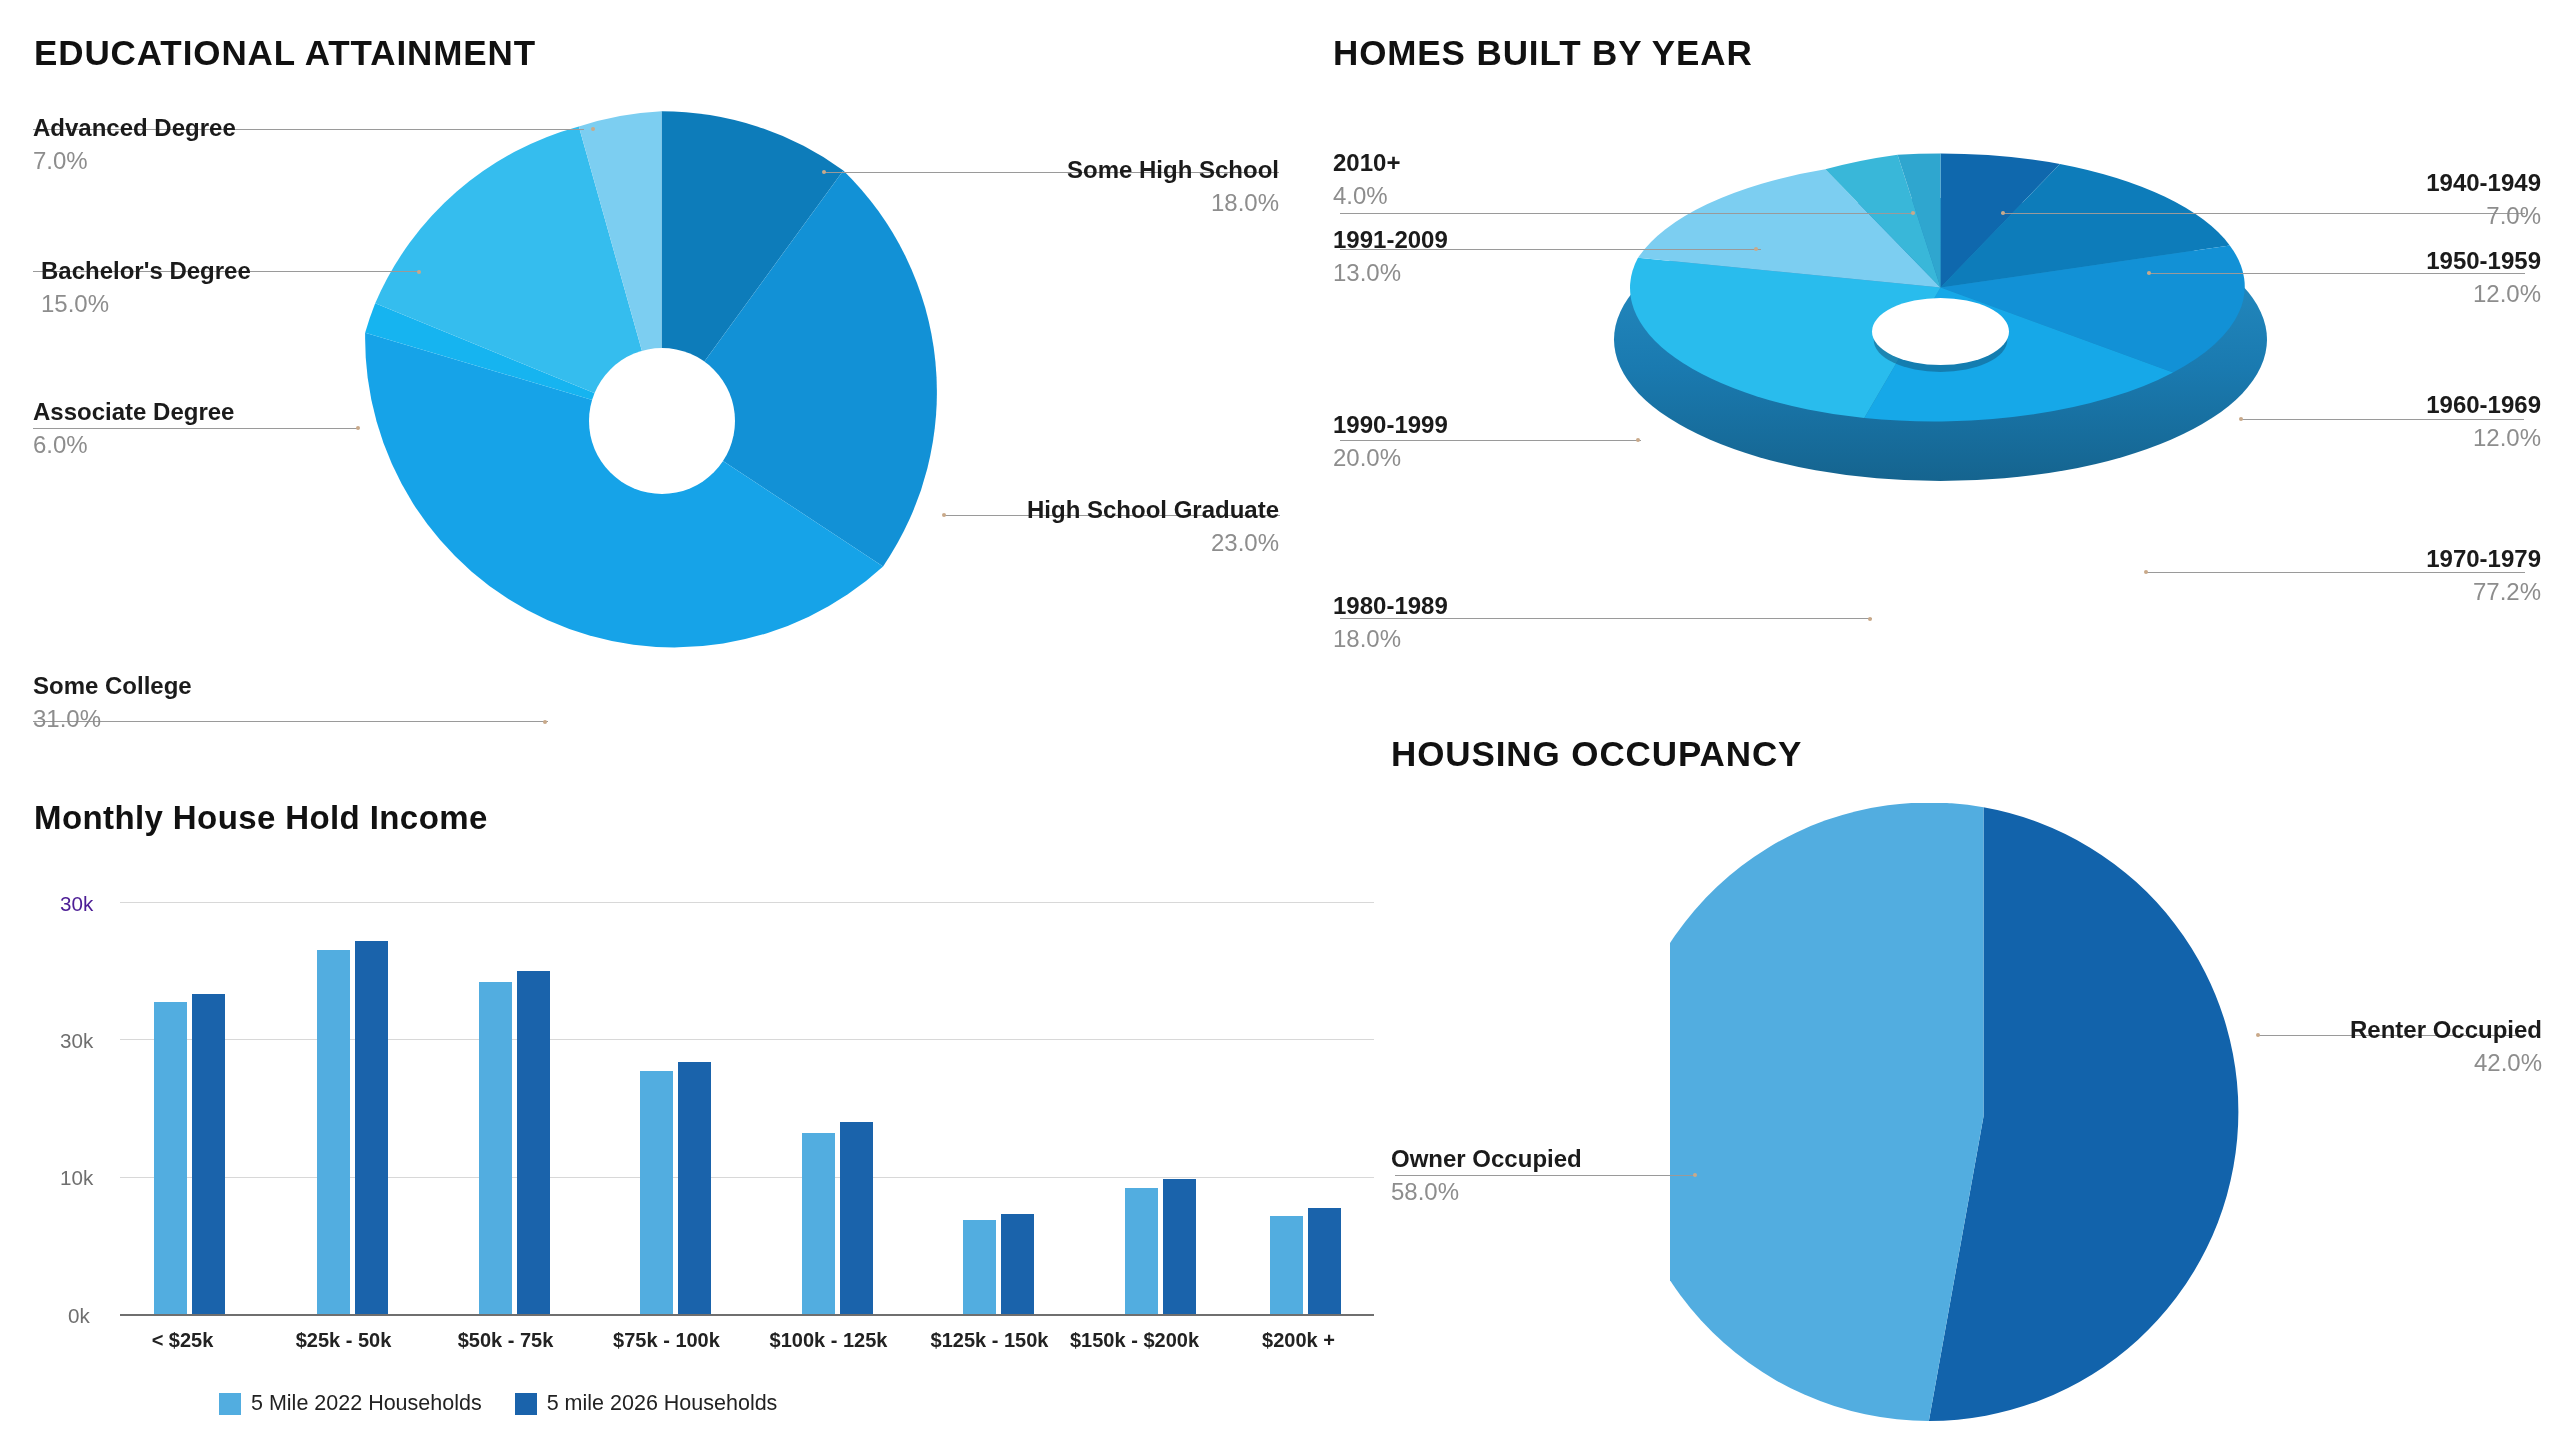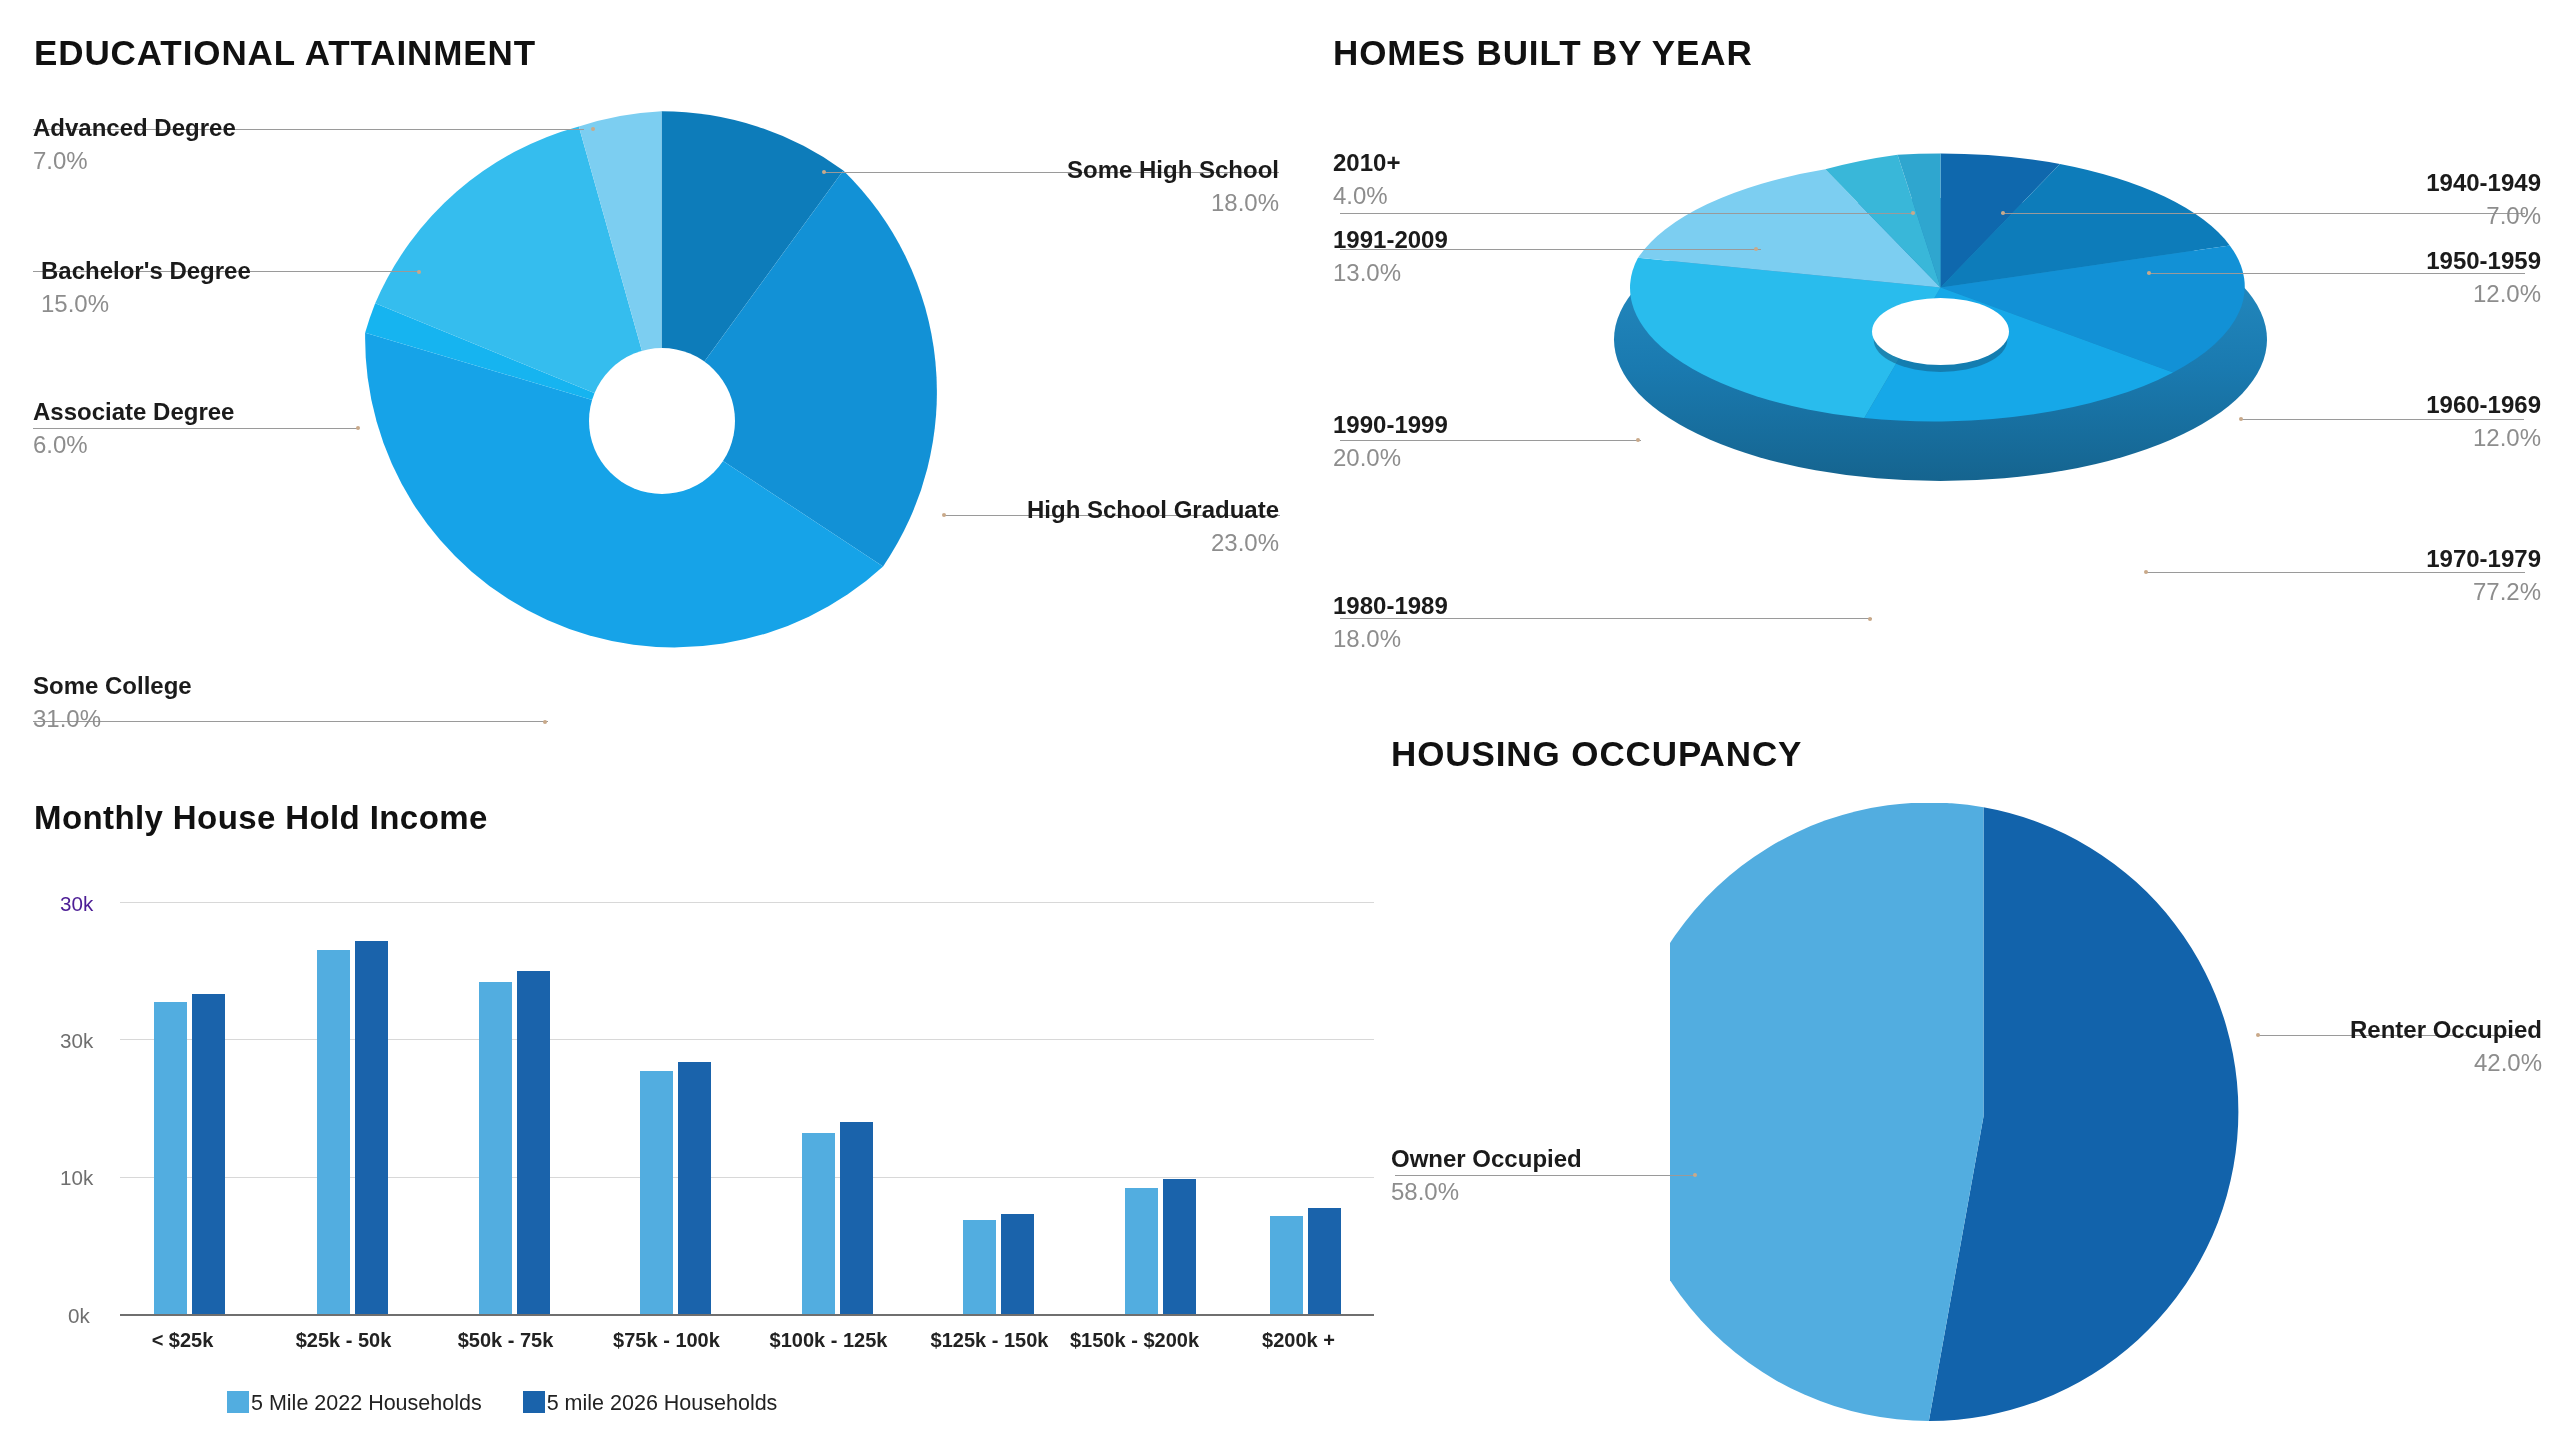--- a/index.html
+++ b/index.html
@@ -72,21 +72,21 @@
   .gridline{position:absolute;left:86px;right:17px;height:0.9px;background:#d8d8d8;}
   .axis-line{position:absolute;left:86px;right:17px;height:1.7px;background:#6f6f6f;}
   .bar-group{position:absolute;bottom:0;}
   .bar{position:absolute;bottom:0;width:33px;}
   .bar.a{background:#52ade0;left:0;}
   .bar.b{background:#1a63ab;left:38px;}
   .cat-lbl{
     position:absolute;font-size:20px;color:#222;text-align:center;width:163px;font-weight:bold;
   }
   .legend{position:absolute;left:219px;top:1391px;display:flex;gap:33px;align-items:center;}
-  .legend .item{display:flex;gap:2px;font-size:21.5px;color:#222;margin-left:8px;}
+  .legend .item{display:flex;align-items:center;gap:10px;font-size:21.5px;color:#222;}
   .legend .sw{width:22px;height:22px;display:inline-block;}
 </style>
 </head>
 <body>
 
 <div class="panel" style="left:34px;top:33px;">
   <div class="title title-caps">EDUCATIONAL ATTAINMENT</div>
 </div>
 
 <div id="edu-donut">

